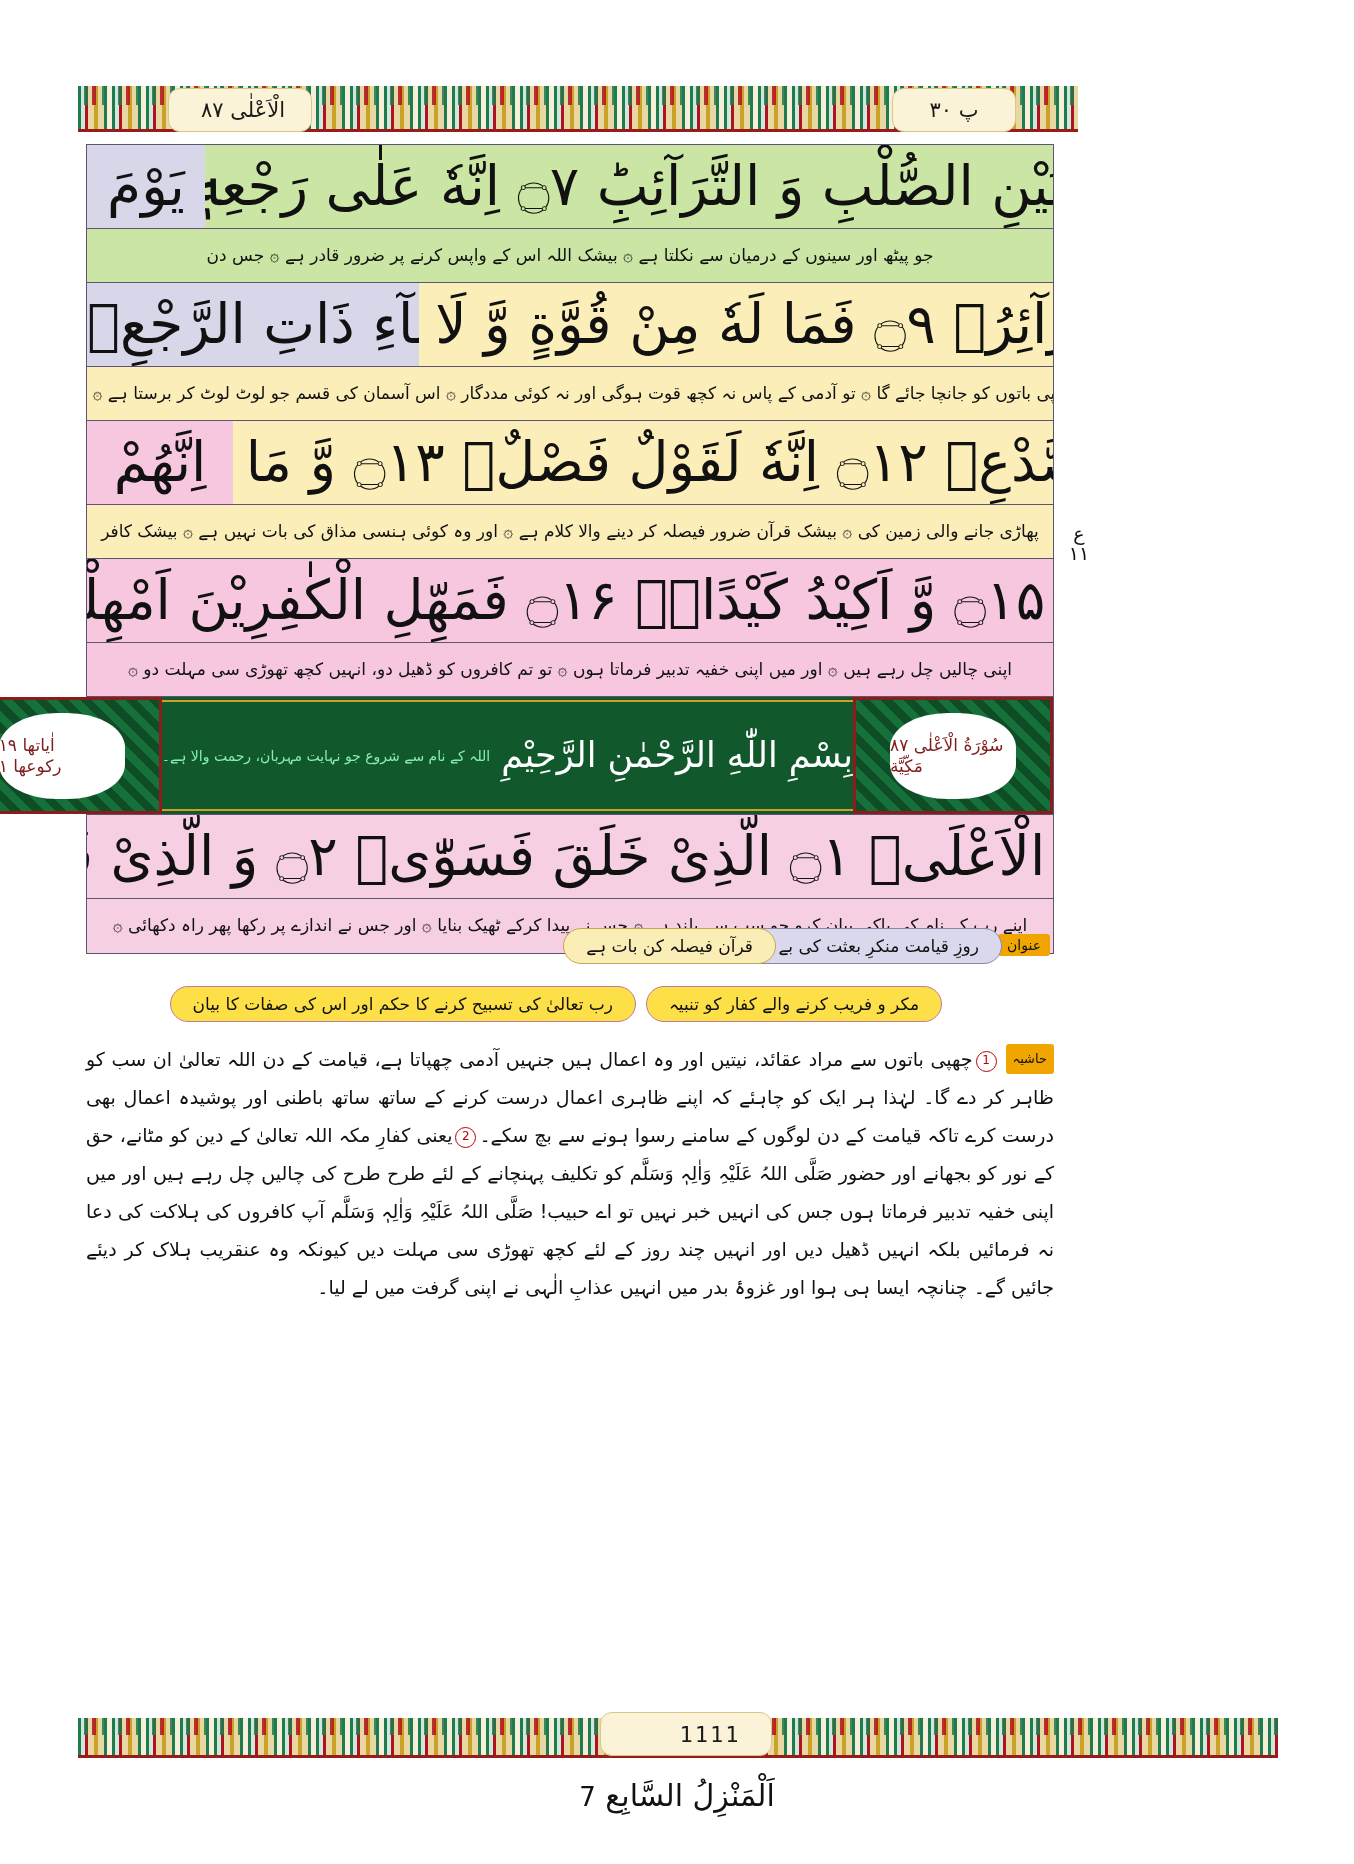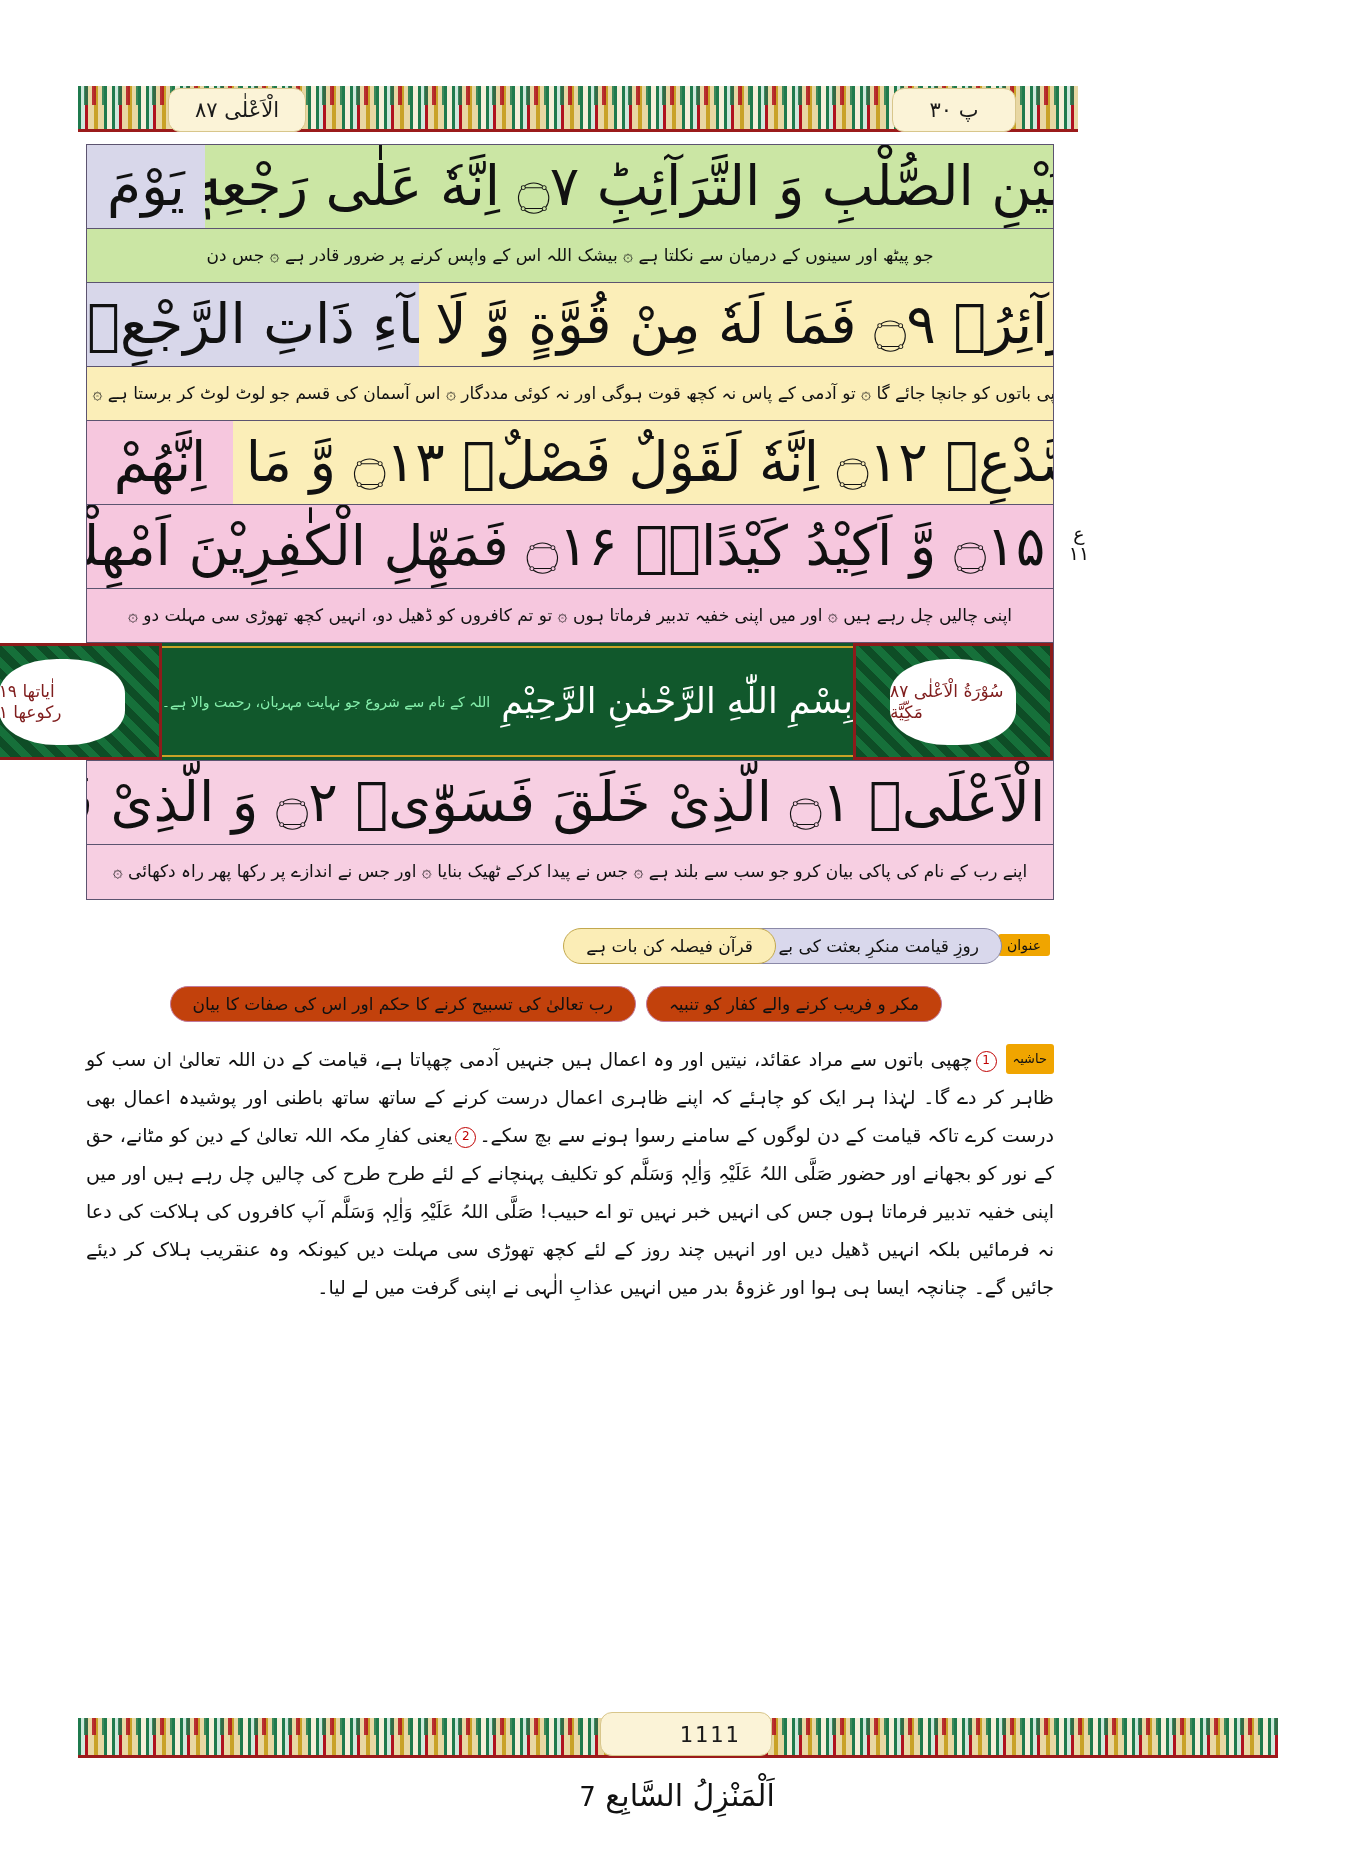--- a/index.html
+++ b/index.html
@@ -66,21 +66,21 @@
     border: 1px solid #d8c68b;
     border-radius: 12px;
     display: flex;
     align-items: center;
     justify-content: center;
     color: #1a1a1a;
     z-index: 4;
     white-space: nowrap;
     font-family: "DejaVu Sans", "Liberation Sans", sans-serif;
   }
-  #cart-surah { top: 88px; left: 168px; width: 136px; height: 42px; font-size: 21px; }
+  #cart-surah { top: 88px; left: 168px; width: 136px; height: 42px; font-size: 21px; padding-left: 6px; }
   #cart-para  { top: 88px; left: 892px; width: 122px; height: 42px; font-size: 21px; }
   #cart-page  { top: 1712px; left: 600px; width: 122px; height: 42px; font-size: 22px;
                 letter-spacing: 2px; font-family: "DejaVu Sans Mono", monospace; padding-left: 48px; }
 
   
   .block {
     position: absolute;
     left: 86px;
     top: 144px;
     width: 968px;
@@ -235,21 +235,21 @@
     border: 1px solid #7a7a7a;
     border-radius: 22px;
     padding: 7px 22px;
     font-size: 17px;
     color: #111;
     white-space: nowrap;
     flex: none;
   }
   .pill-lav   { background: #d9d8ec; border-color: #8b89a8; }
   .pill-cream { background: #fbedb6; border-color: #c2a84e; }
-  .pill-pink  { background: #c2410c; border-color: #c07a9e; text-align: center; }
+  .pill-pink  { background: #fde047; border-color: #c07a9e; text-align: center; }
 
   
   .topics .abs { position: absolute; }
   #topic-label  { top: 6px;  right: 4px; }
   #topic-1      { top: 0px;  right: 52px; }
   #topic-2      { top: 0px;  right: 278px; }
   #topic-3      { top: 58px; right: 112px; }
   #topic-4      { top: 58px; right: 418px; }
 
   
@@ -325,20 +325,23 @@
       <div class="seg ar bg-lav" style="width:332px">وَ السَّمَآءِ ذَاتِ الرَّجْعِۙ ۝۱۱ وَ</div>
     </div>
     <div class="row trans-row bg-cream">
       <div class="seg ur" style="flex:1">چھپی باتوں کو جانچا جائے گا ۞ تو آدمی کے پاس نہ کچھ قوت ہوگی اور نہ کوئی مددگار ۞ اس آسمان کی قسم جو لوٹ لوٹ کر برستا ہے ۞ اور</div>
     </div>
 
     <div class="row ayah-row">
       <div class="seg ar bg-cream" style="flex:1">الْاَرْضِ ذَاتِ الصَّدْعِۙ ۝۱۲ اِنَّهٗ لَقَوْلٌ فَصْلٌۙ ۝۱۳ وَّ مَا هُوَ بِالْهَزْلِؕ ۝۱۴</div>
       <div class="seg ar bg-pink" style="width:146px">اِنَّهُمْ</div>
     </div>
+    <div class="row trans-row bg-cream">
+      <div class="seg ur" style="flex:1">پھاڑی جانے والی زمین کی ۞ بیشک قرآن ضرور فیصلہ کر دینے والا کلام ہے ۞ اور وہ کوئی ہنسی مذاق کی بات نہیں ہے ۞ بیشک کافر</div>
+    </div>
 
     <div class="row ayah-row">
       <div class="seg ar bg-pink" style="flex:1">یَكِیْدُوْنَ كَیْدًاۙ ۝۱۵ وَّ اَكِیْدُ كَیْدًاۖۚ ۝۱۶ فَمَهِّلِ الْكٰفِرِیْنَ اَمْهِلْهُمْ رُوَیْدًا ۝۱۷</div>
     </div>
     <div class="row trans-row bg-pink">
       <div class="seg ur" style="flex:1">اپنی چالیں چل رہے ہیں ۞ اور میں اپنی خفیہ تدبیر فرماتا ہوں ۞ تو تم کافروں کو ڈھیل دو، انہیں کچھ تھوڑی سی مہلت دو ۞</div>
     </div>
 
     <div class="bism-band">
       <div class="bism-frame"></div>

